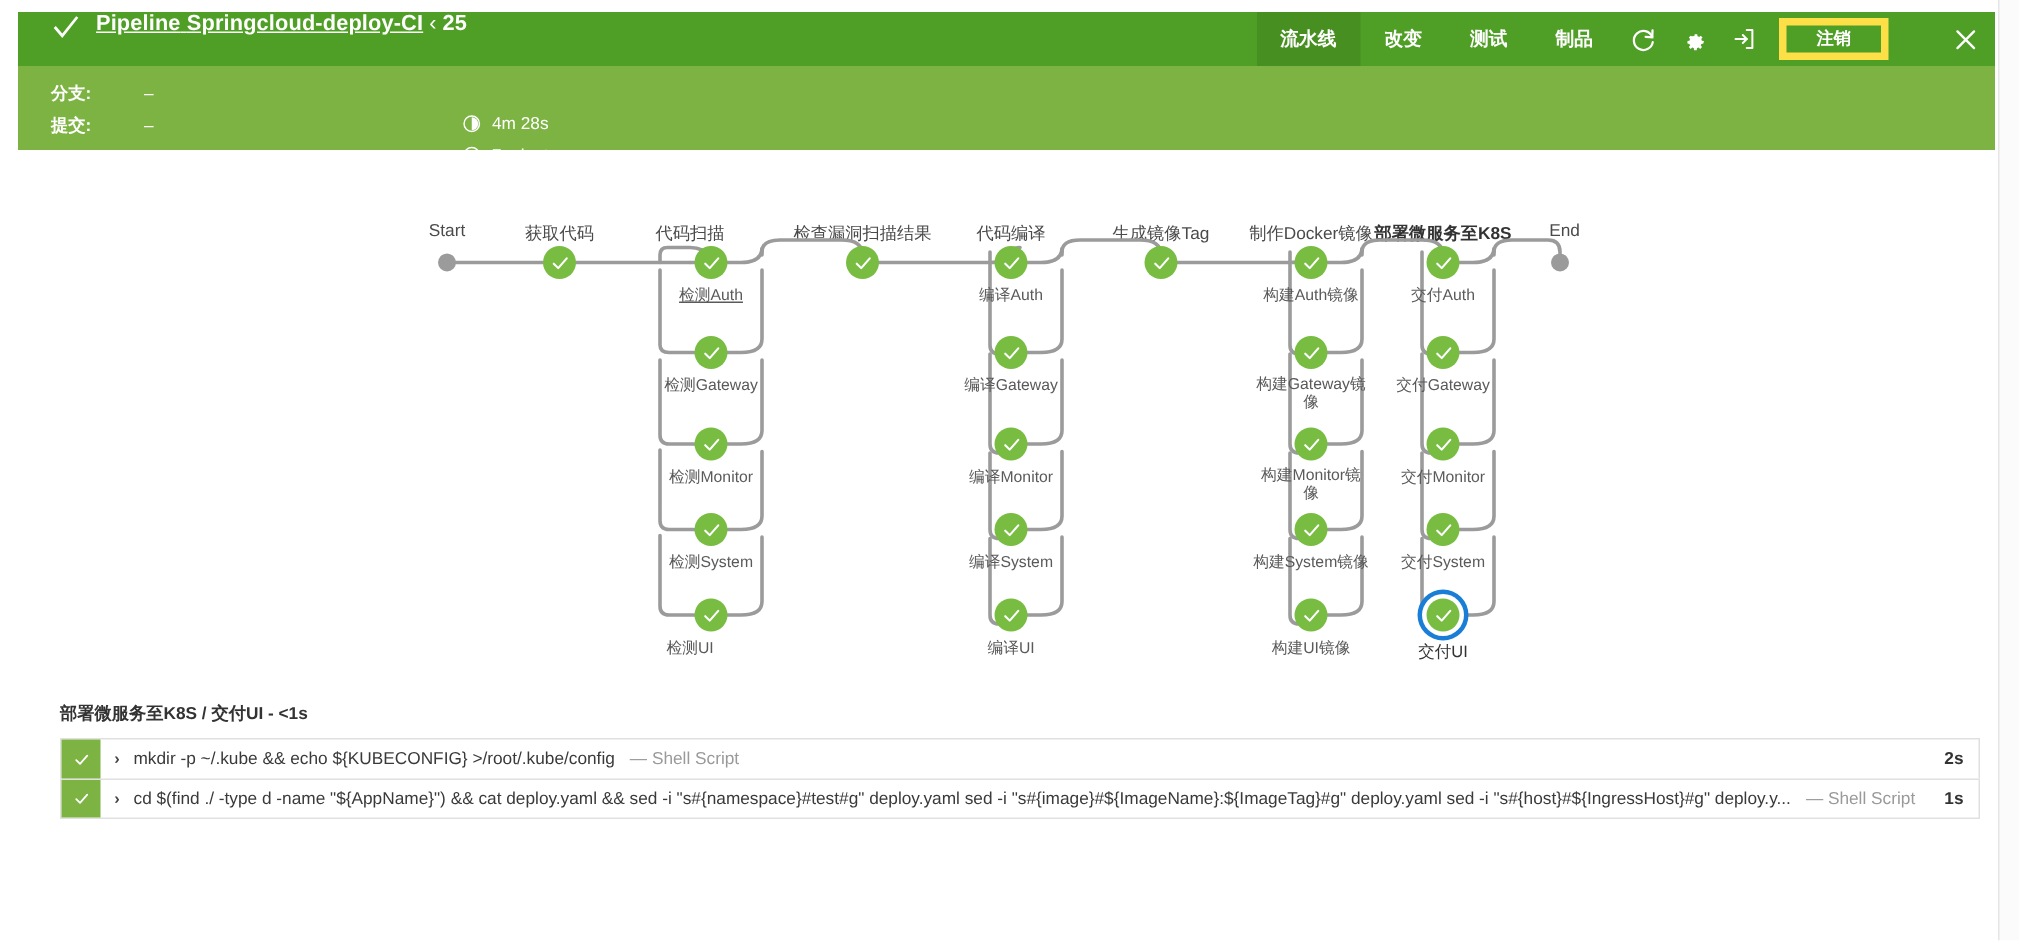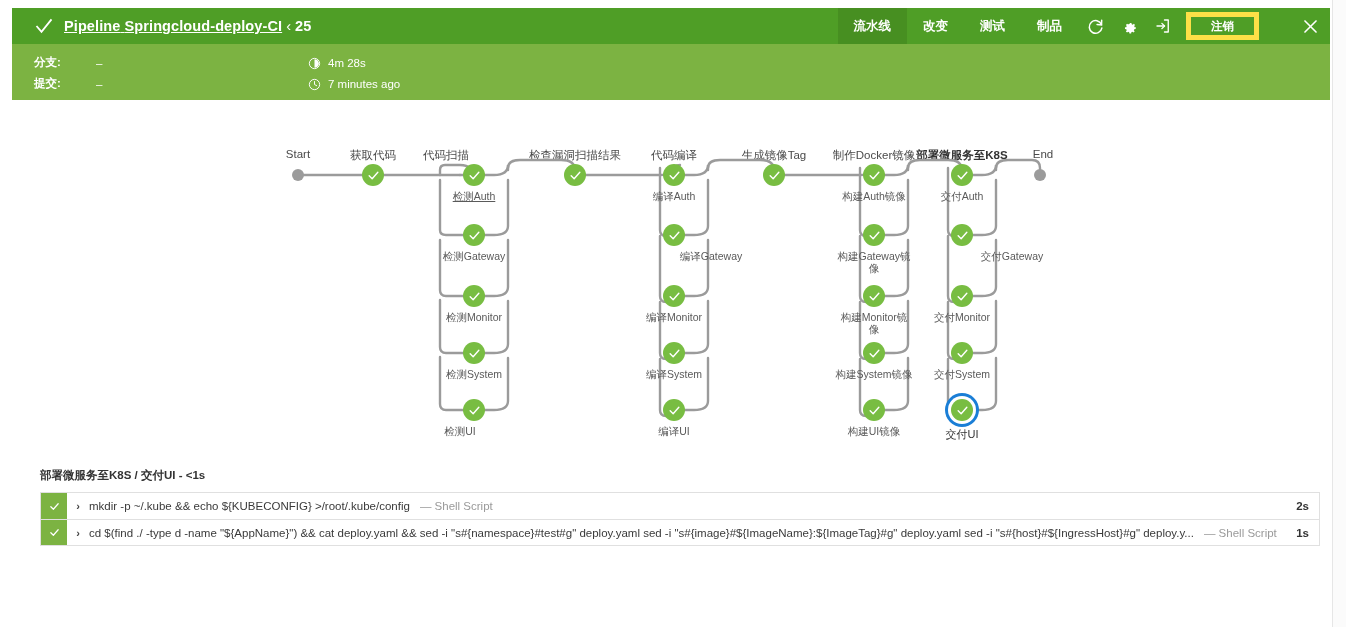--- a/index.html
+++ b/index.html
@@ -8,21 +8,21 @@
     width: 1346px; height: 627px;
     background: #ffffff;
     font-family: "Liberation Sans", "DejaVu Sans", sans-serif;
     overflow: hidden;
   }
   #root { position: relative; width: 1346px; height: 627px; background:#fff; }
 
   
   .header { position:absolute; left:12px; top:8px; width:1318px; }
   .titlebar {
-    height:36px; background:#4f9e26; display:flex; align-items:center;
+    height:36px; background:#4f9e26; display:flex; align-items:flex-start;
     padding-left:22px;
   }
   .title-check { width:20px; height:20px; margin-right:10px; flex:none; }
   .title-text {
     color:#ffffff; font-size:14.5px; font-weight:bold; white-space:nowrap;
     letter-spacing:.1px;
   }
   .title-text .pname { text-decoration:underline; }
   .title-text .sep { font-weight:normal; padding:0 4px; }
   .title-spacer { flex:1; }
@@ -49,21 +49,21 @@
   .infobar {
     background:#7cb342; padding:8px 0 10px 22px; position:relative; height:56px;
   }
   .inforow { display:flex; align-items:center; height:21px; }
   .if-label {
     color:#ffffff; font-size:11.5px; font-weight:bold; width:62px; flex:none;
     white-space:nowrap;
   }
   .if-val { color:#ffffff; font-size:11.5px; white-space:nowrap; }
   .col-a { position:absolute; left:22px; }
-  .col-b { position:absolute; left:296px; display:flex; align-items:center; }
+  .col-b { position:absolute; left:296px; display:flex; align-items:center;margin-top:20px; }
   .col-c { position:absolute; left:548px; }
   .if-icon { width:13px; height:13px; margin-right:7px; flex:none; }
 
   
   .graph { position:absolute; left:0; top:120px; width:1346px; height:345px; }
   .stage-label {
     position:absolute; font-size:11.5px; color:#4a4a4a; white-space:nowrap;
     transform:translateX(-50%); top:28px; text-align:center;
   }
   .stage-label.sel { font-weight:bold; color:#333; }
@@ -281,21 +281,21 @@
         <path d="M962 115 H982 Q996 115 996 106 V60"></path>
         <path d="M962 176 H982 Q996 176 996 167 V120"></path>
         <path d="M962 233 H982 Q996 233 996 224 V181"></path>
         <path d="M962 290 H982 Q996 290 996 281 V238"></path>
         <path d="M996 48 Q996 40 1008 40 H1032 Q1040 40 1040 48 V55"></path>
       </g>
     </svg>
 
     <div class="stage-label" style="left:298px;">Start</div>
     <div class="stage-label" style="left:373px;">获取代码</div>
-    <div class="stage-label" style="left:446px;">代码扫描</div>
+    <div class="stage-label" style="left:460px;">代码扫描</div>
     <div class="stage-label" style="left:575px;">检查漏洞扫描结果</div>
     <div class="stage-label" style="left:674px;">代码编译</div>
     <div class="stage-label" style="left:774px;">生成镜像Tag</div>
     <div class="stage-label" style="left:874px;">制作Docker镜像</div>
     <div class="stage-label sel" style="left:962px;">部署微服务至K8S</div>
     <div class="stage-label" style="left:1043px;">End</div>
 
     <div class="node dot" style="left:298px; top:55px;"></div>
     <div class="node dot" style="left:1040px; top:55px;"></div>
 
@@ -346,21 +346,21 @@
         <svg viewBox="0 0 24 24">
           <path d="M4 12.5 L9.5 18 L20 6" fill="none" stroke="#fff" stroke-width="2.6" stroke-linecap="round" stroke-linejoin="round"></path>
         </svg>
       </div>
     <div class="node-label" style="left:674px; top:70px;">编译Auth</div>
     <div class="node" style="left:674px; top:115px;">
         <svg viewBox="0 0 24 24">
           <path d="M4 12.5 L9.5 18 L20 6" fill="none" stroke="#fff" stroke-width="2.6" stroke-linecap="round" stroke-linejoin="round"></path>
         </svg>
       </div>
-    <div class="node-label" style="left:674px; top:130px;margin-left:37px;">编译Gateway</div>
+    <div class="node-label" style="left:674px; top:130px;">编译Gateway</div>
     <div class="node" style="left:674px; top:176px;">
         <svg viewBox="0 0 24 24">
           <path d="M4 12.5 L9.5 18 L20 6" fill="none" stroke="#fff" stroke-width="2.6" stroke-linecap="round" stroke-linejoin="round"></path>
         </svg>
       </div>
     <div class="node-label" style="left:674px; top:191px;">编译Monitor</div>
     <div class="node" style="left:674px; top:233px;">
         <svg viewBox="0 0 24 24">
           <path d="M4 12.5 L9.5 18 L20 6" fill="none" stroke="#fff" stroke-width="2.6" stroke-linecap="round" stroke-linejoin="round"></path>
         </svg>
@@ -414,21 +414,21 @@
         <svg viewBox="0 0 24 24">
           <path d="M4 12.5 L9.5 18 L20 6" fill="none" stroke="#fff" stroke-width="2.6" stroke-linecap="round" stroke-linejoin="round"></path>
         </svg>
       </div>
     <div class="node-label" style="left:962px; top:70px;">交付Auth</div>
     <div class="node" style="left:962px; top:115px;">
         <svg viewBox="0 0 24 24">
           <path d="M4 12.5 L9.5 18 L20 6" fill="none" stroke="#fff" stroke-width="2.6" stroke-linecap="round" stroke-linejoin="round"></path>
         </svg>
       </div>
-    <div class="node-label" style="left:1012px; top:130px;">交付Gateway</div>
+    <div class="node-label" style="left:962px; top:130px;">交付Gateway</div>
     <div class="node" style="left:962px; top:176px;">
         <svg viewBox="0 0 24 24">
           <path d="M4 12.5 L9.5 18 L20 6" fill="none" stroke="#fff" stroke-width="2.6" stroke-linecap="round" stroke-linejoin="round"></path>
         </svg>
       </div>
     <div class="node-label" style="left:962px; top:191px;">交付Monitor</div>
     <div class="node" style="left:962px; top:233px;">
         <svg viewBox="0 0 24 24">
           <path d="M4 12.5 L9.5 18 L20 6" fill="none" stroke="#fff" stroke-width="2.6" stroke-linecap="round" stroke-linejoin="round"></path>
         </svg>

